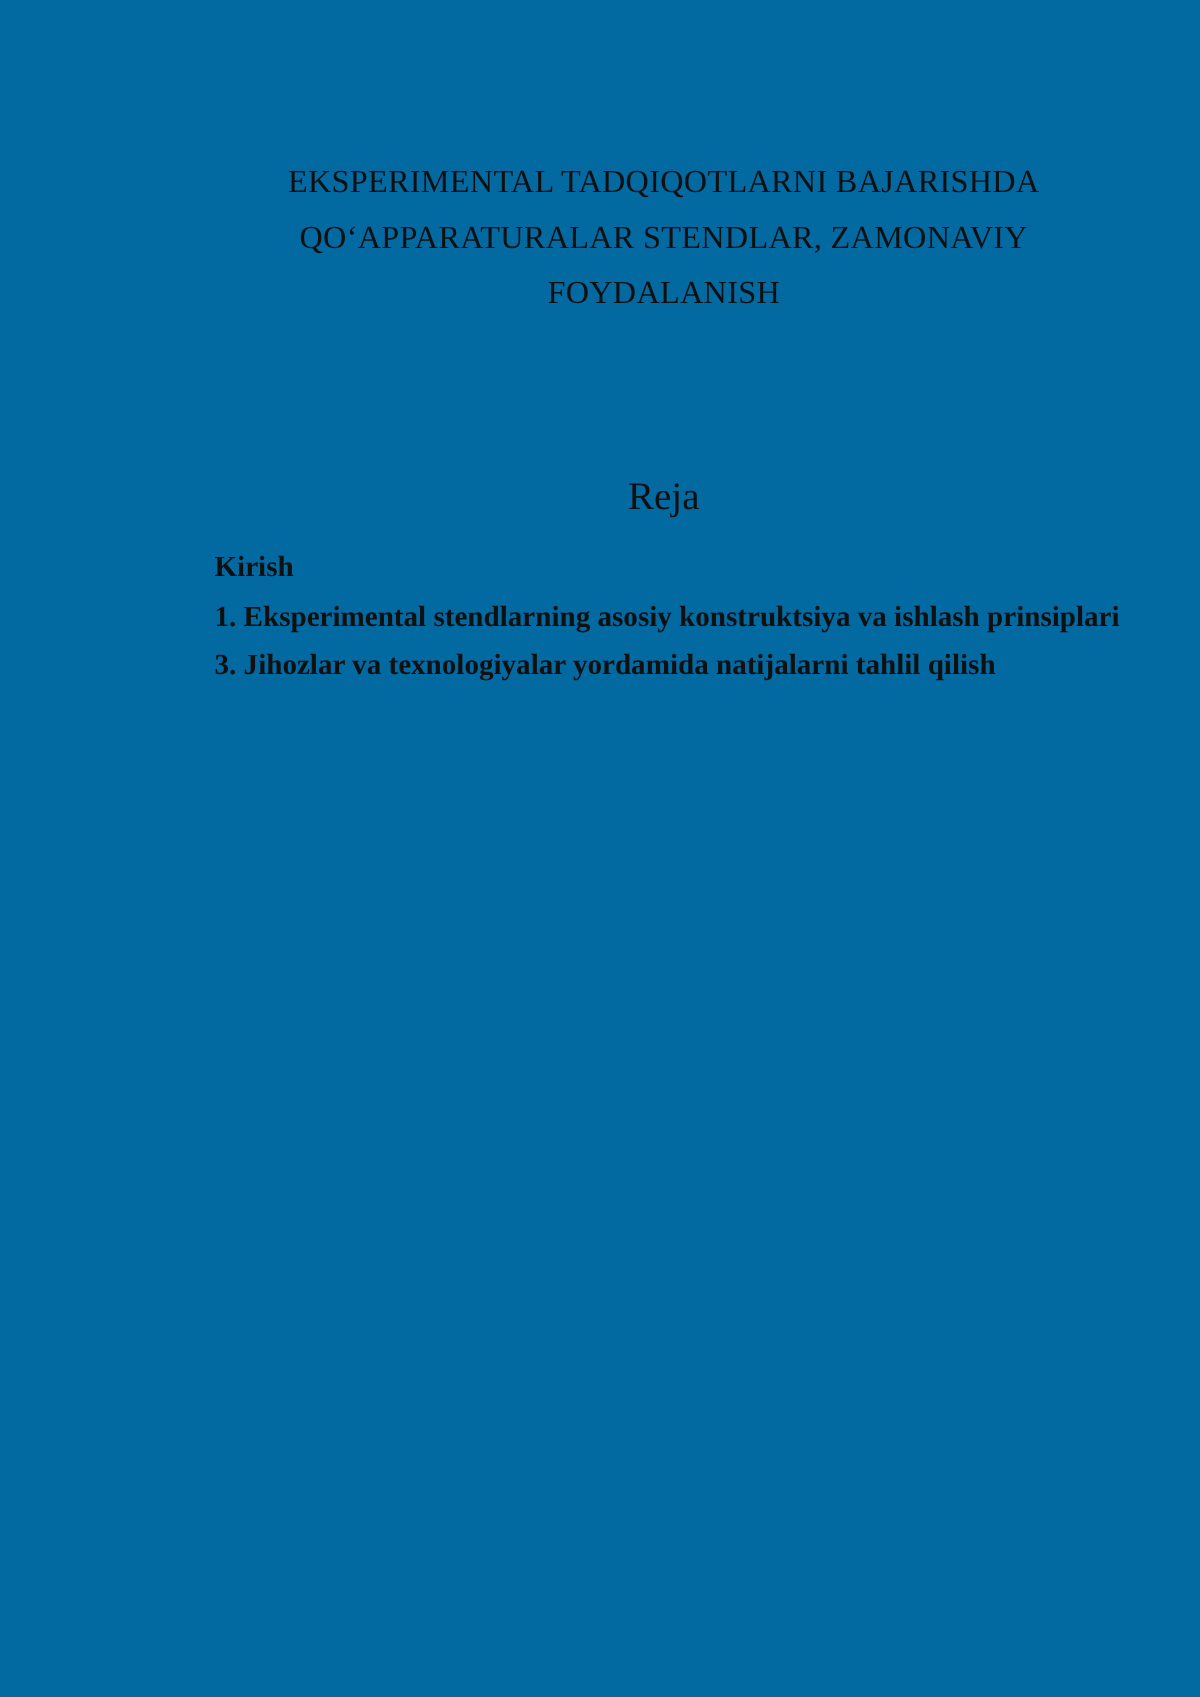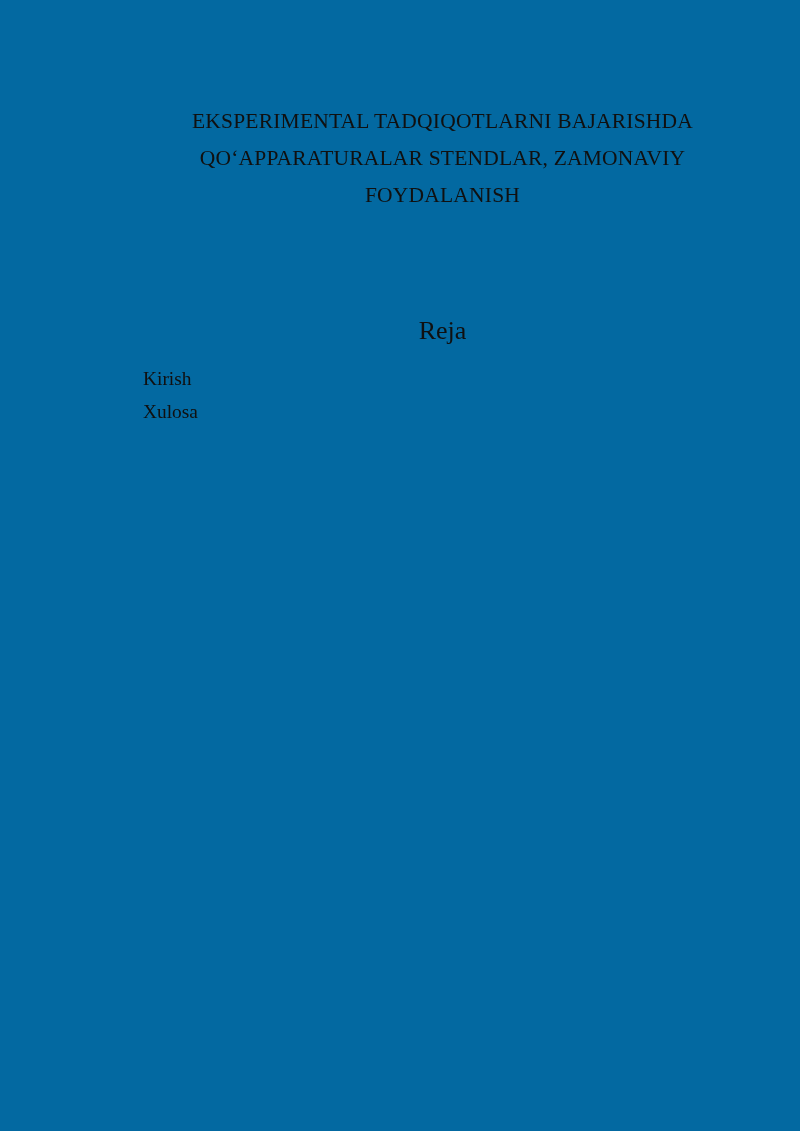--- a/index.html
+++ b/index.html
@@ -51,21 +51,21 @@
     margin-top: 22px;
   }
   .outline {
     position: absolute;
     top: 363px;
     left: 0;
     width: 100%;
     font-size: 19.4px;
     line-height: 32.5px;
     text-align: left;
-    font-weight: 400;
+    font-weight: 700;
   }
   .outline .outline-item {
     white-space: nowrap;
   }
 </style>
 </head>
 <body>
 
 <div class="page">
   <div class="content">
@@ -73,17 +73,18 @@
     <div class="doc-title">
       <div class="title-line">EKSPERIMENTAL TADQIQOTLARNI BAJARISHDA</div>
       <div class="title-line">QO‘APPARATURALAR STENDLAR, ZAMONAVIY</div>
       <div class="title-line">FOYDALANISH</div>
     </div>
 
     <div class="section-heading">Reja</div>
 
     <div class="outline">
       <div class="outline-item">Kirish</div>
-      <div class="outline-item">Xulosa</div>
+      <div class="outline-item">1. Eksperimental stendlarning asosiy konstruktsiya va ishlash prinsiplari</div>
+      <div class="outline-item">3. Jihozlar va texnologiyalar yordamida natijalarni tahlil qilish</div>
     </div>
 
   </div>
 </div>
 
 </body></html>

